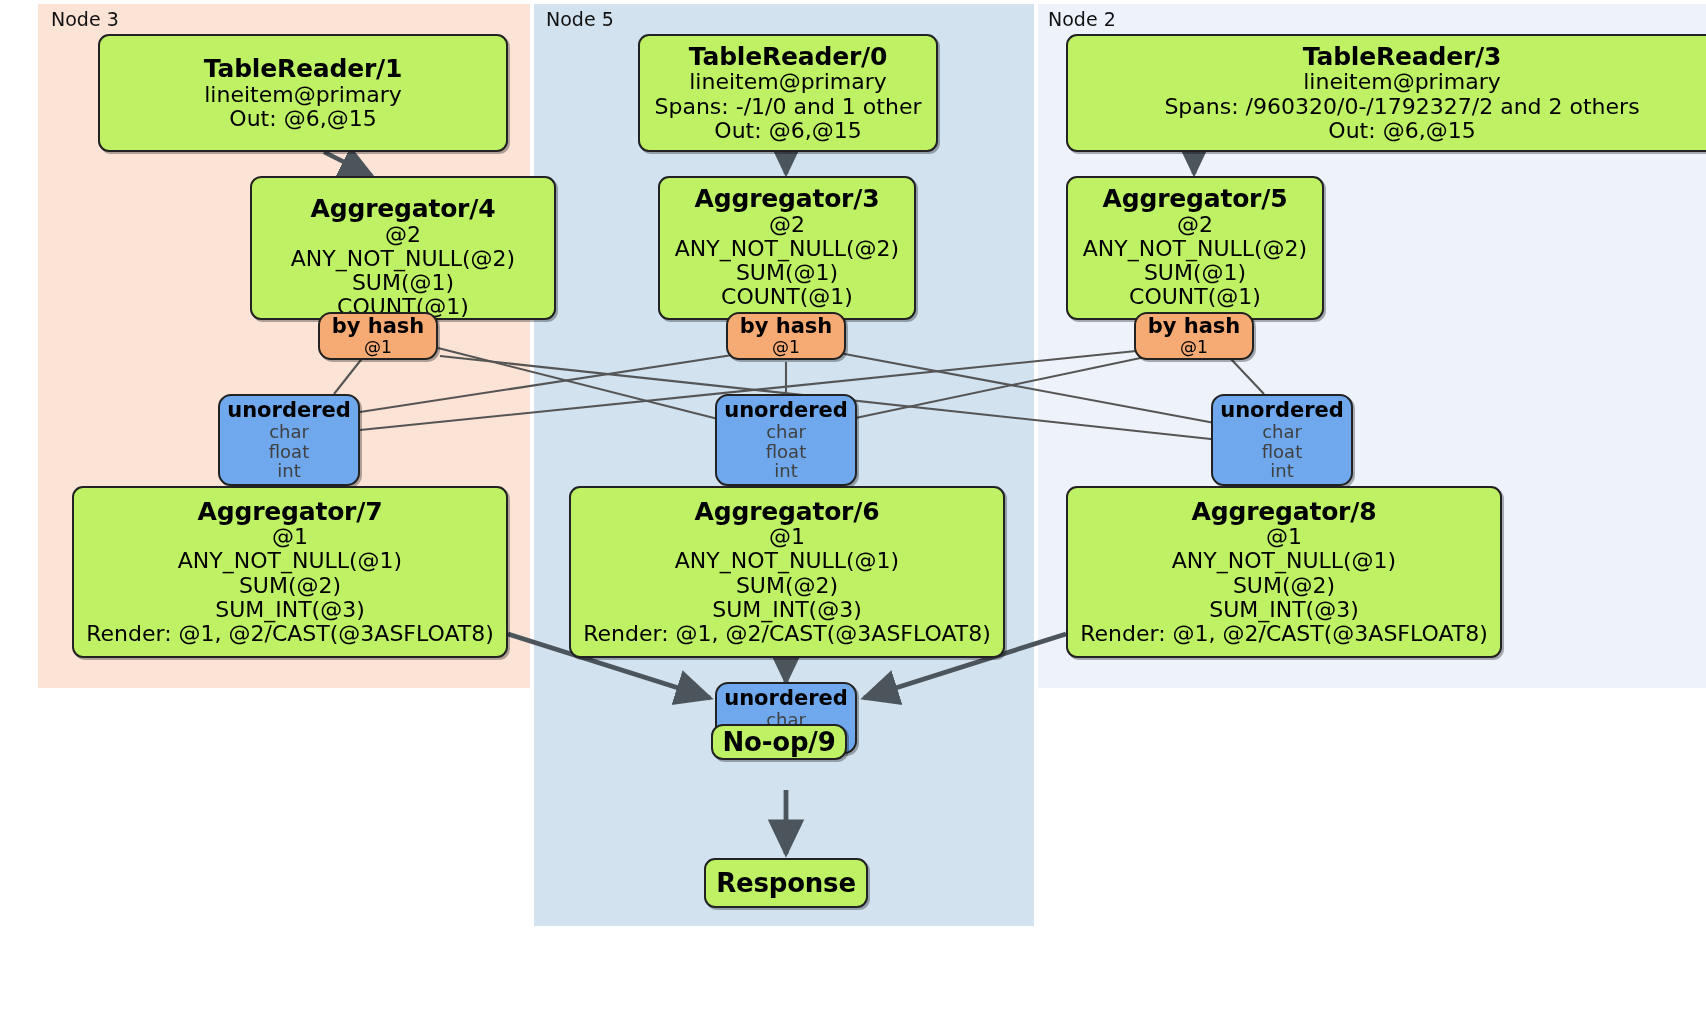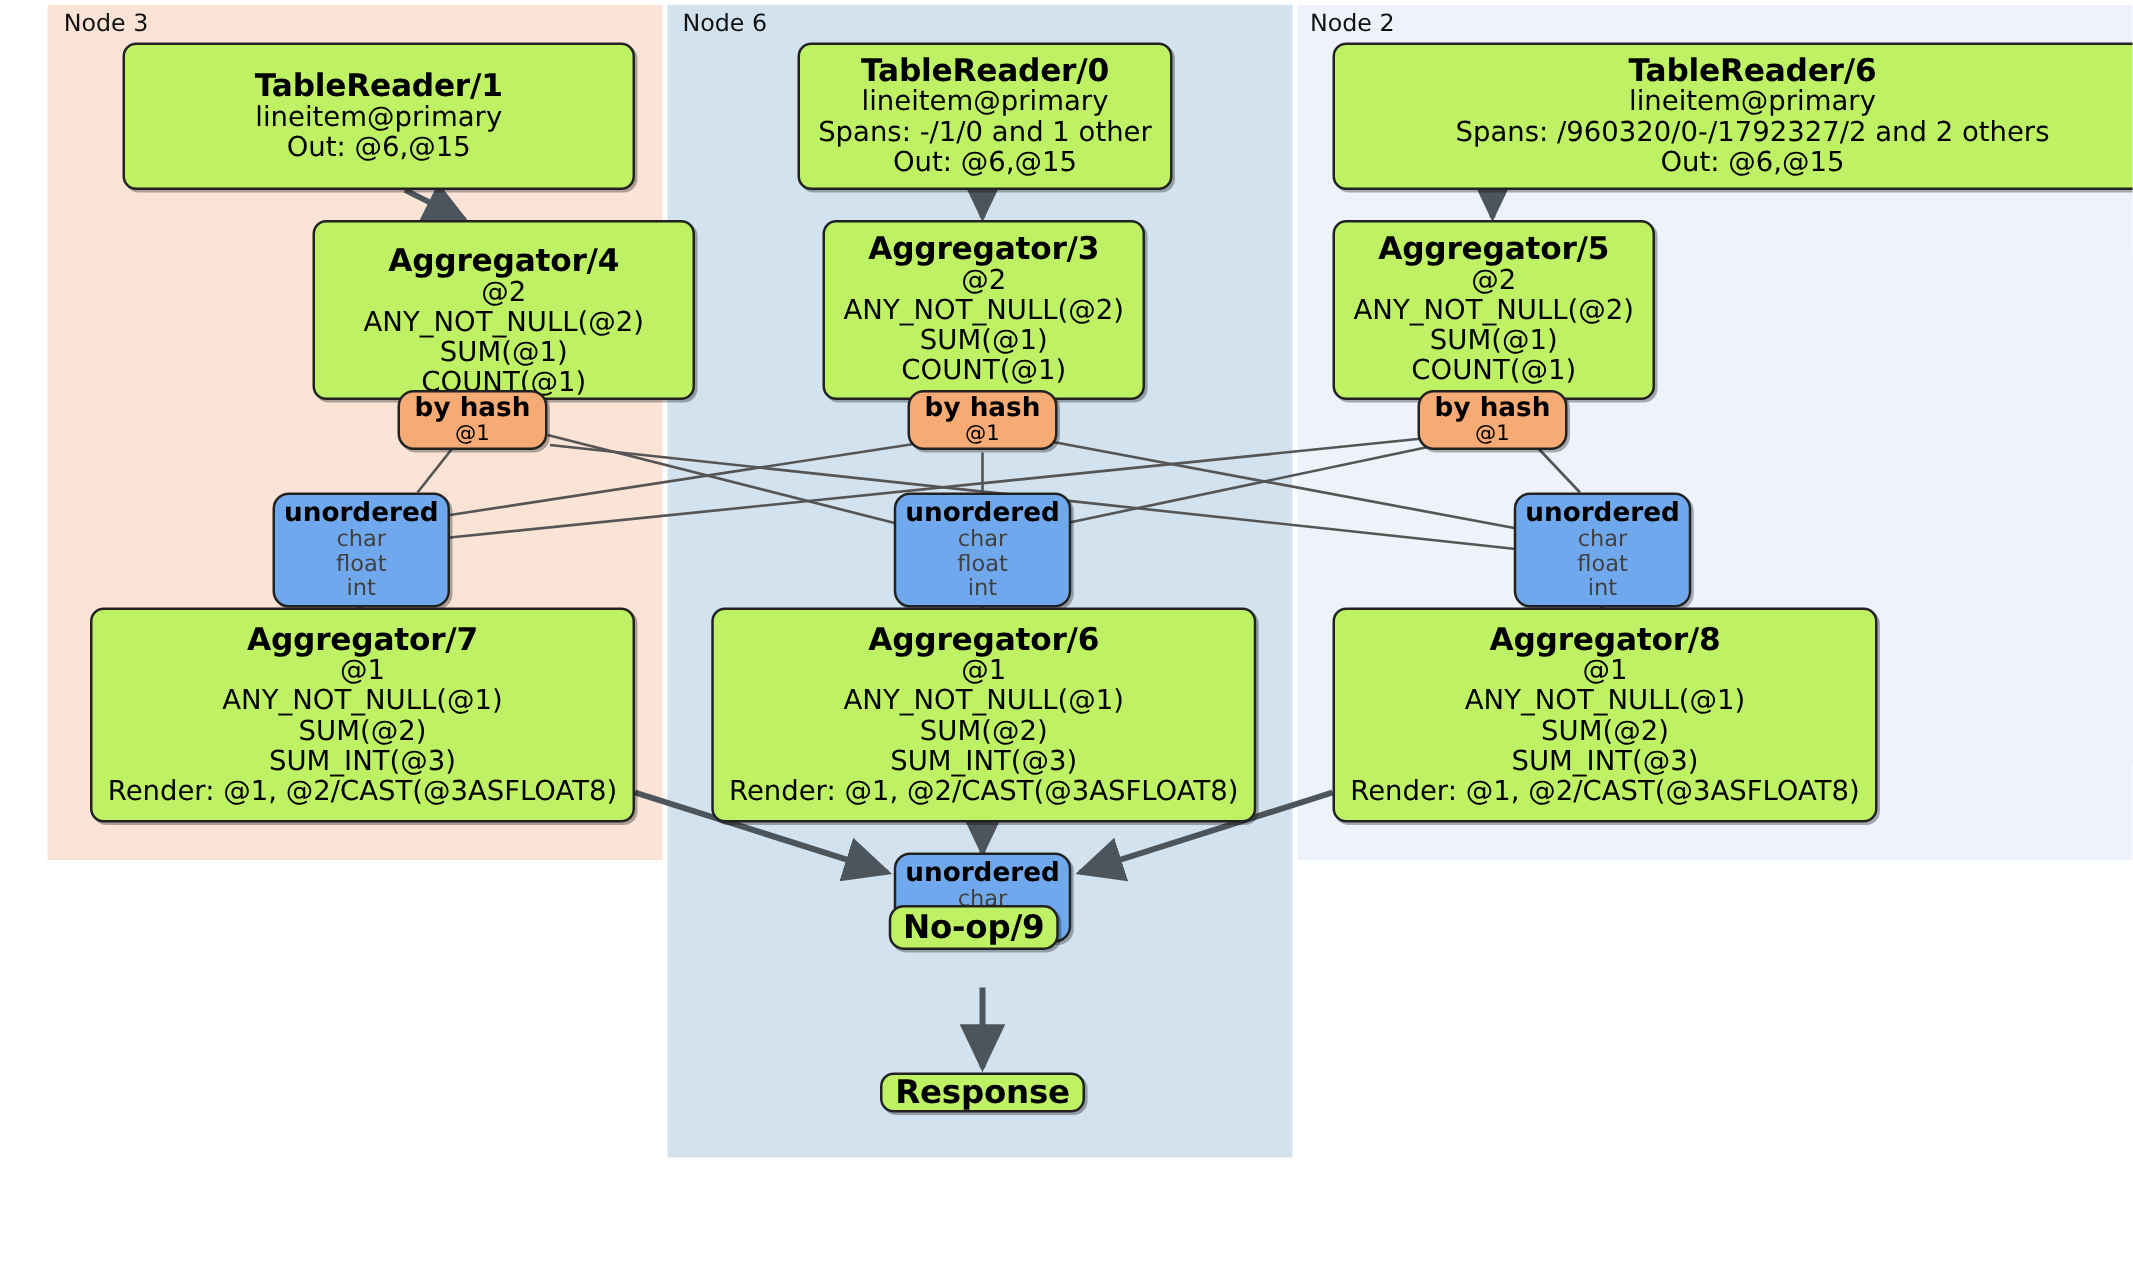--- a/index.html
+++ b/index.html
@@ -112,21 +112,21 @@
 </head>
 <body>
 
 <div id="canvas">
 
   <div class="panel" style="left:4px; top:4px; width:492px; height:684px; background:#fbe3d6;"></div>
   <div class="panel" style="left:500px; top:4px; width:500px; height:922px; background:#d2e2ef;"></div>
   <div class="panel" style="left:1004px; top:4px; width:698px; height:684px; background:#edf2fb;"></div>
 
   <div class="panel-label" style="left:17px; top:8px;">Node 3</div>
-  <div class="panel-label" style="left:512px; top:8px;">Node 6</div>
+  <div class="panel-label" style="left:512px; top:8px;">Node 5</div>
   <div class="panel-label" style="left:1014px; top:8px;">Node 2</div>
 
   <svg id="edges" viewBox="0 0 1706 1016" width="1706" height="1016">
     <defs>
       <marker id="arrowThick" markerWidth="9" markerHeight="9" refX="7.2" refY="4.5" orient="auto" markerUnits="strokeWidth">
         <path d="M0,0.7 L8,4.5 L0,8.3 z" fill="#4d555c"></path>
       </marker>
     </defs>
 
     <g stroke="#4d555c" stroke-width="4.5" fill="none" marker-end="url(#arrowThick)">
@@ -171,21 +171,21 @@
   </div>
 
   <div class="box proc" style="left:604px; top:34px; width:300px; height:118px;">
     <div class="title">TableReader/0</div>
     <div class="detail">lineitem@primary</div>
     <div class="detail">Spans: -/1/0 and 1 other</div>
     <div class="detail">Out: @6,@15</div>
   </div>
 
   <div class="box proc" style="left:1032px; top:34px; width:672px; height:118px;">
-    <div class="title">TableReader/6</div>
+    <div class="title">TableReader/3</div>
     <div class="detail">lineitem@primary</div>
     <div class="detail">Spans: /960320/0-/1792327/2 and 2 others</div>
     <div class="detail">Out: @6,@15</div>
   </div>
 
   <div class="box proc" style="left:216px; top:176px; width:306px; height:144px; justify-content:flex-start; padding-top:17px;align-items:center;">
     <div class="title">Aggregator/4</div>
     <div class="detail">@2</div>
     <div class="detail">ANY_NOT_NULL(@2)</div>
     <div class="detail">SUM(@1)</div>
@@ -274,17 +274,17 @@
   <div class="box synch" style="left:681px; top:682px; width:142px; height:72px;">
     <div class="title">unordered</div>
     <div class="detail">char</div>
     <div class="detail">float</div>
   </div>
 
   <div class="box proc small-proc" style="left:677px; top:724px; width:136px; height:36px;border-radius:12px;">
     <div class="title">No-op/9</div>
   </div>
 
-  <div class="box proc small-proc" style="left:670px; top:858px; width:164px; height:32px;">
+  <div class="box proc small-proc" style="left:670px; top:858px; width:164px; height:50px;">
     <div class="title">Response</div>
   </div>
 
 </div>
 
 </body></html>

